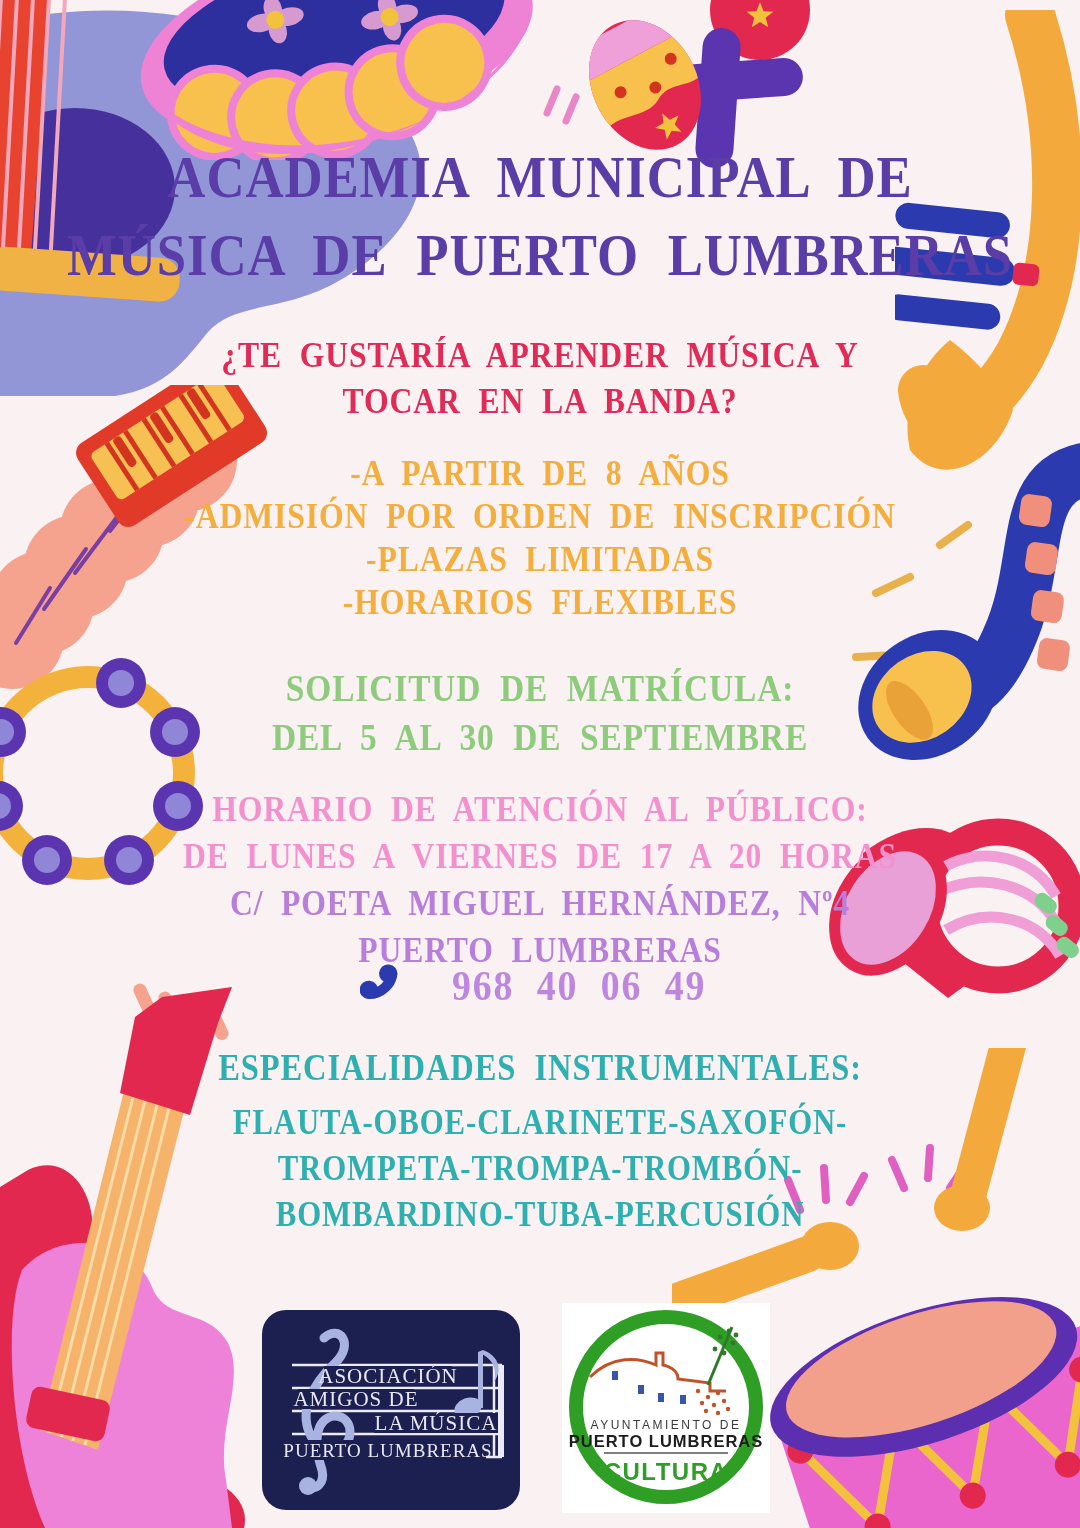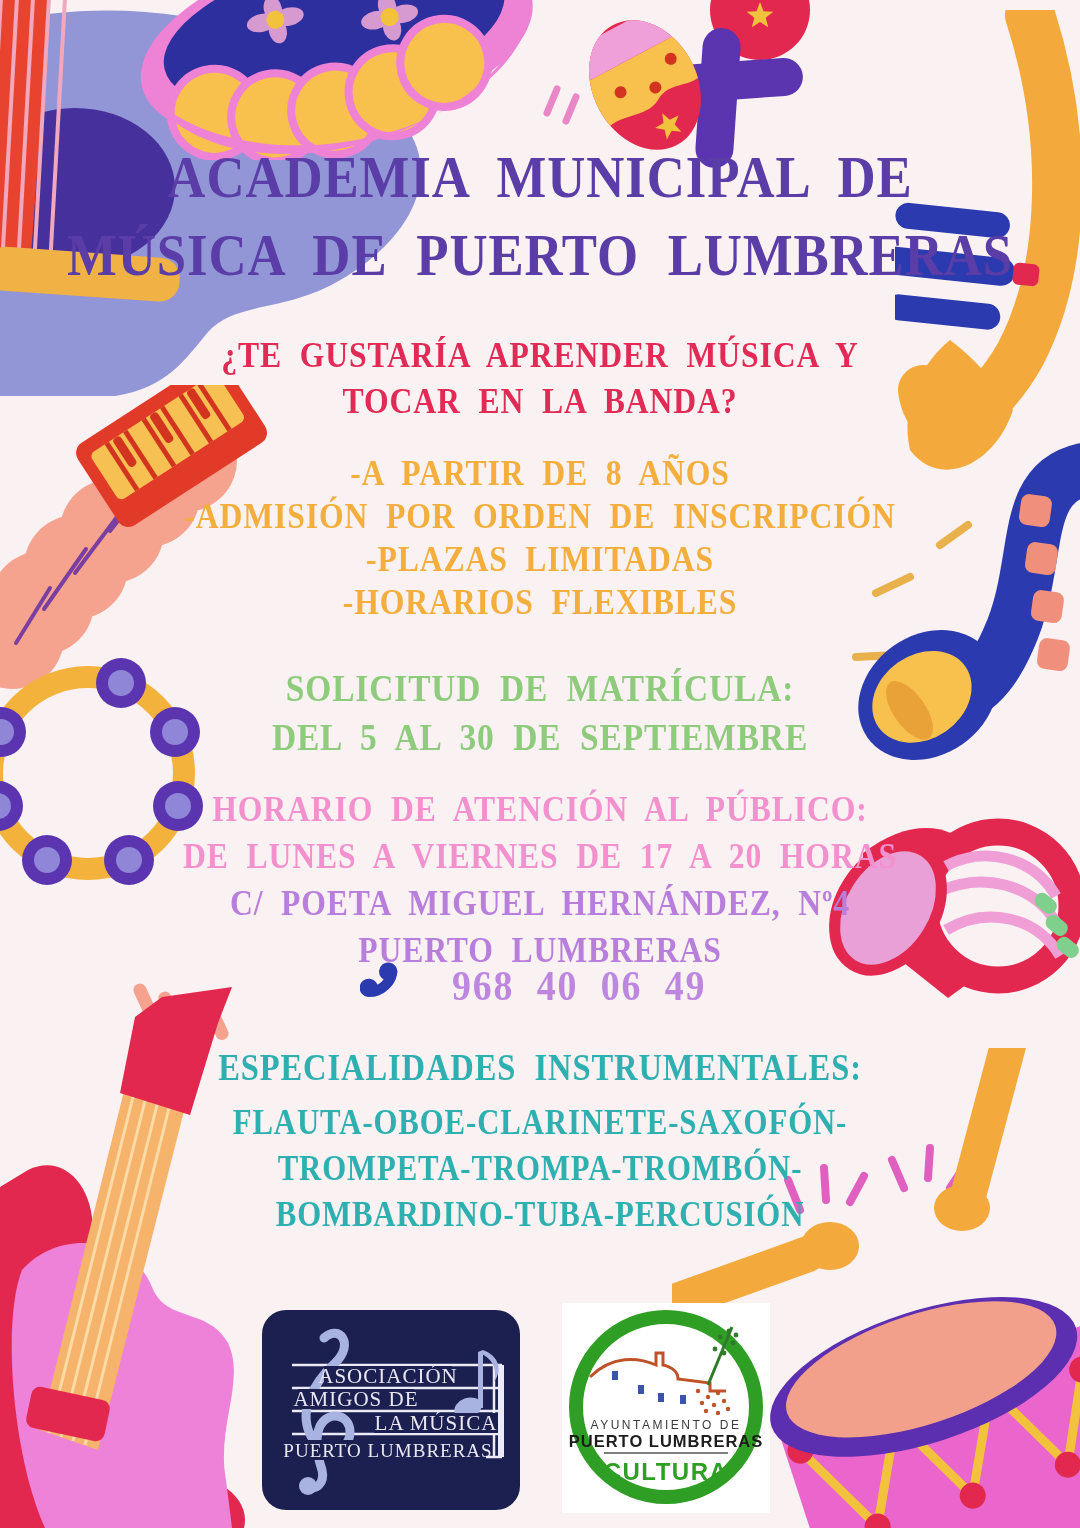--- a/index.html
+++ b/index.html
@@ -16,21 +16,21 @@
   }
   .title{top:138px;font-size:60px;line-height:78px;color:#5a3da6;}
   .question{top:332px;font-size:36px;line-height:46px;color:#e12a55;}
   .conditions{top:452px;font-size:36px;line-height:43px;color:#f3ae3d;}
   .enrollment{top:664px;font-size:38px;line-height:49px;color:#8ecb7c;}
   .contact{top:786px;font-size:36px;line-height:47px;}
   .contact .hours{color:#f291cd;}
   .contact .address{color:#b87edb;}
   .phone-row{
     position:absolute;top:962px;left:0;width:100%;
-    display:flex;justify-content:center;align-items:flex-start;gap:32px;
+    display:flex;justify-content:center;align-items:flex-end;gap:32px;
   }
   .phone-num{
     font-weight:700;font-size:42px;color:#bd87e0;letter-spacing:2px;
     word-spacing:0.3em;transform:scaleX(0.9);
   }
   .spec-head{top:1046px;font-size:37px;color:#2fb0b0;}
   .spec-lines{top:1100px;font-size:35px;line-height:46px;color:#2fb0b0;}
   svg text{font-family:"Liberation Serif",serif;}
   svg text.sans{font-family:"Liberation Sans",sans-serif;}
 </style>

